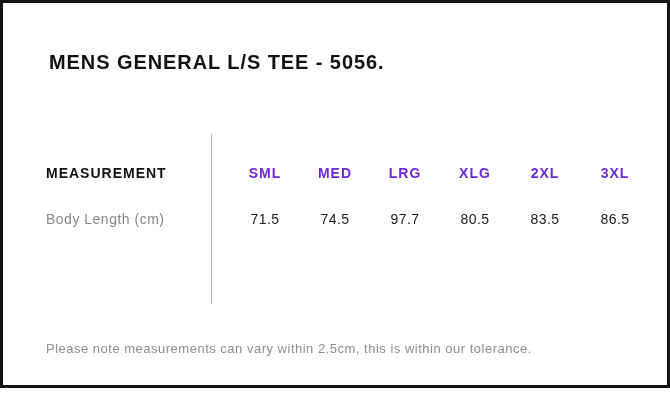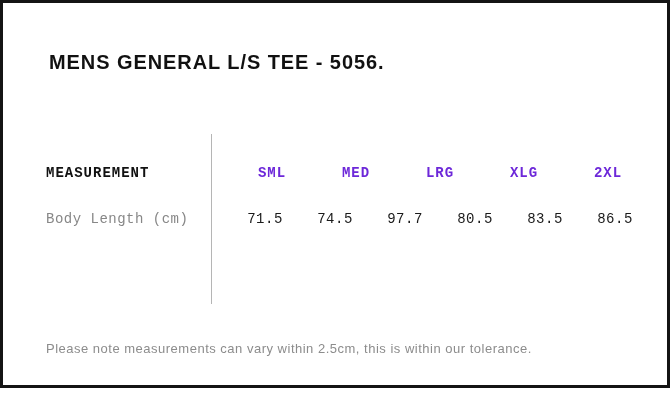--- a/index.html
+++ b/index.html
@@ -27,21 +27,20 @@
     transform: scaleX(0.95);
     transform-origin: left center;
     line-height: 26px;
   }
   .size-table {
     position: relative;
     margin-top: 59px;
     height: 170px;
     box-sizing: border-box;
     padding: 16px 0;
-    font-family: Liberation Mono, monospace;
   }
   .divider {
     position: absolute;
     left: 208px;
     top: 0;
     bottom: 0;
     width: 1px;
     background: #b5b5b5;
   }
   .row {
@@ -101,20 +100,21 @@
     <div class="divider"></div>
 
     <div class="row header">
       <div class="row-label">MEASUREMENT</div>
       <div class="data">
         <div class="cell">SML</div>
         <div class="cell">MED</div>
         <div class="cell">LRG</div>
         <div class="cell">XLG</div>
         <div class="cell">2XL</div>
+        <div class="cell">3XL</div>
       </div>
     </div>
 
 
     <div class="row">
       <div class="row-label">Body Length (cm)</div>
       <div class="data">
         <div class="cell">71.5</div>
         <div class="cell">74.5</div>
         <div class="cell">97.7</div>

